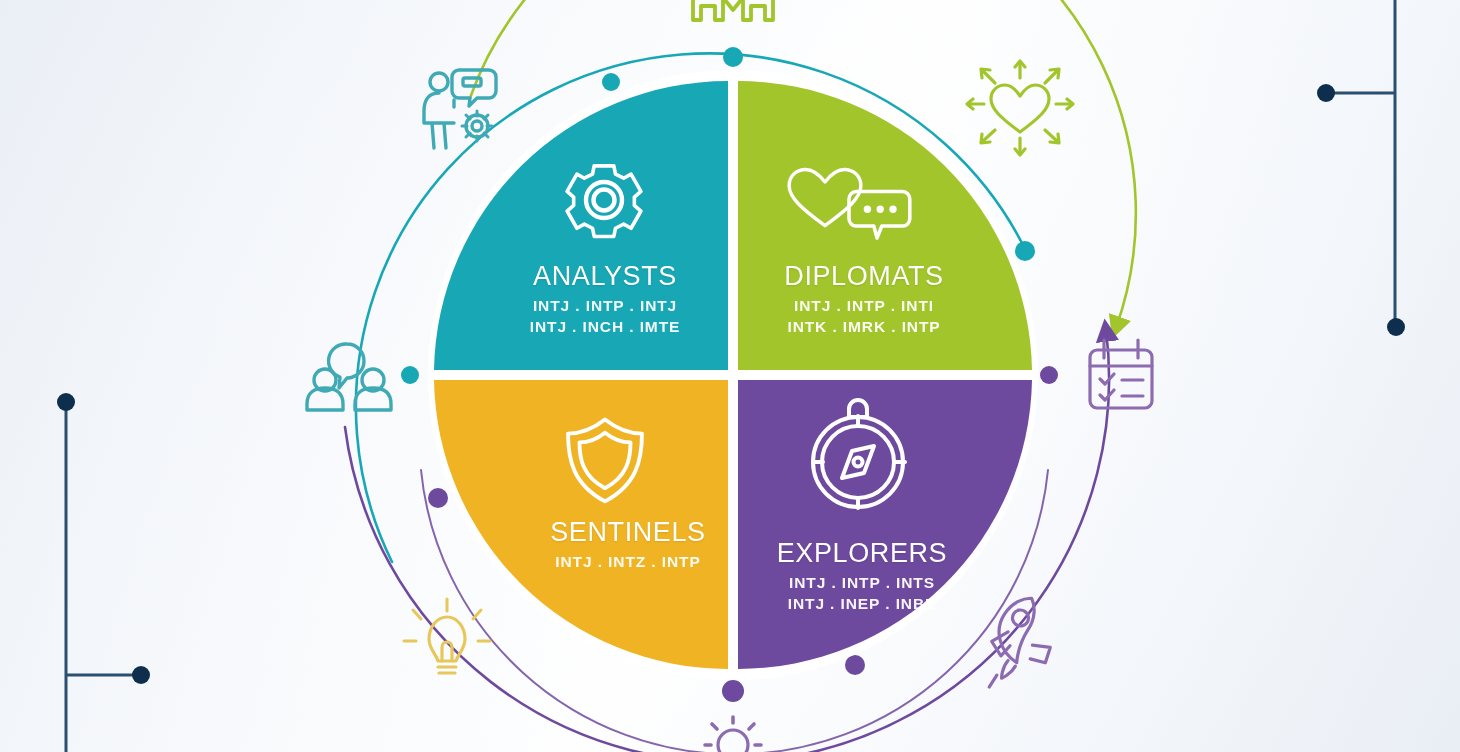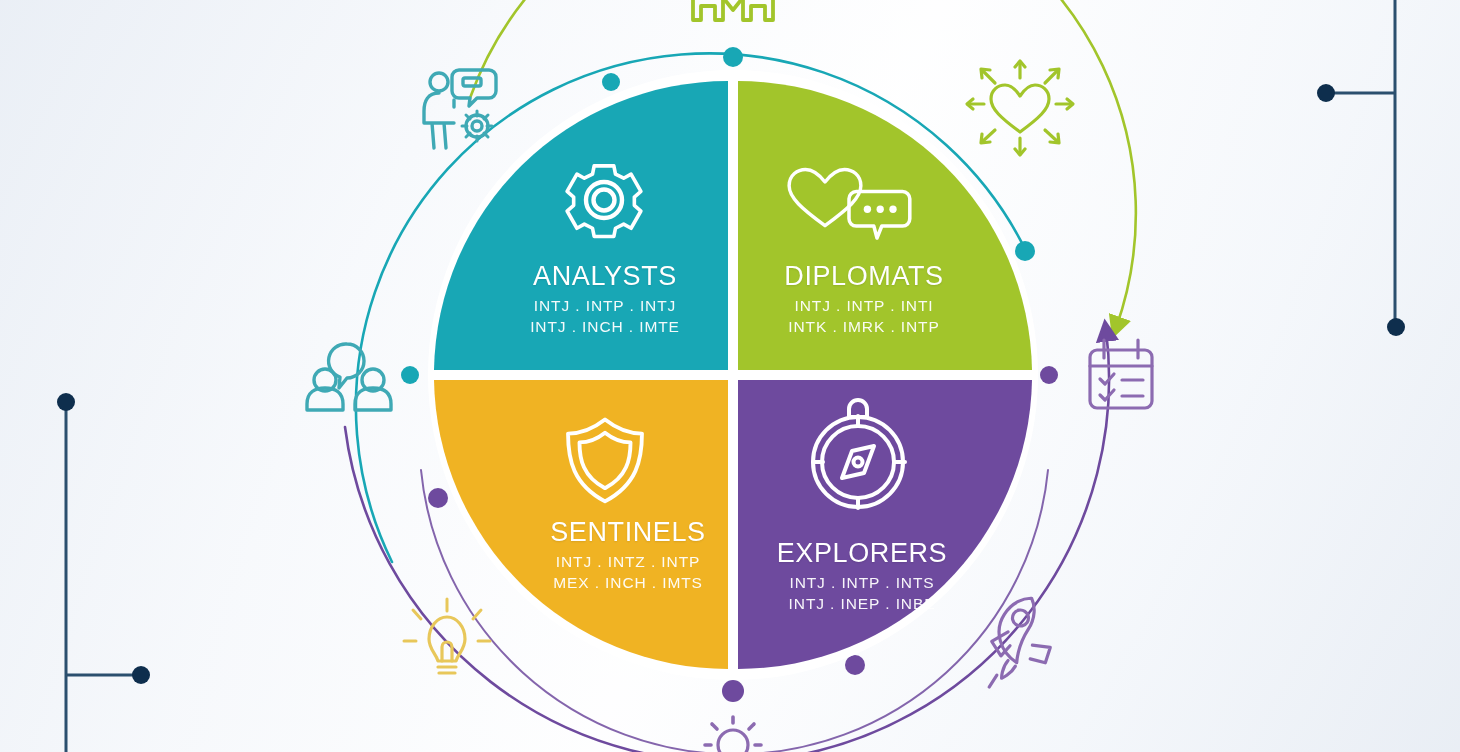--- a/index.html
+++ b/index.html
@@ -44,21 +44,21 @@
   .quad-title {
     font-size: 27px;
     font-weight: 400;
     letter-spacing: .6px;
     line-height: 1.05;
     margin: 0 0 5px 0;
     text-shadow: 0 1px 2px rgba(0,0,0,.10);
   }
   .quad-codes {
     font-size: 15.5px;
-    font-weight: 400;
+    font-weight: 700;
     letter-spacing: .9px;
     line-height: 1.36;
     opacity: .95;
   }
   .quad-codes div { white-space: nowrap; }
 
   #q-analysts   { left: 455px;  top: 262px; }
   #q-diplomats  { left: 714px;  top: 262px; }
   #q-sentinels  { left: 478px;  top: 518px; }
   #q-explorers  { left: 712px;  top: 539px; }
@@ -302,21 +302,20 @@
     <div class="quad-codes">
       <div>INTJ . INTP . INTI</div>
       <div>INTK . IMRK . INTP</div>
     </div>
   </div>
 
   <div class="quad-text" id="q-sentinels">
     <div class="quad-title">SENTINELS</div>
     <div class="quad-codes">
       <div>INTJ . INTZ . INTP</div>
-      <div>MEX . INCH . IMTS</div>
     </div>
   </div>
 
   <div class="quad-text" id="q-explorers">
     <div class="quad-title">EXPLORERS</div>
     <div class="quad-codes">
       <div>INTJ . INTP . INTS</div>
       <div>INTJ . INEP . INBE</div>
     </div>
   </div>

